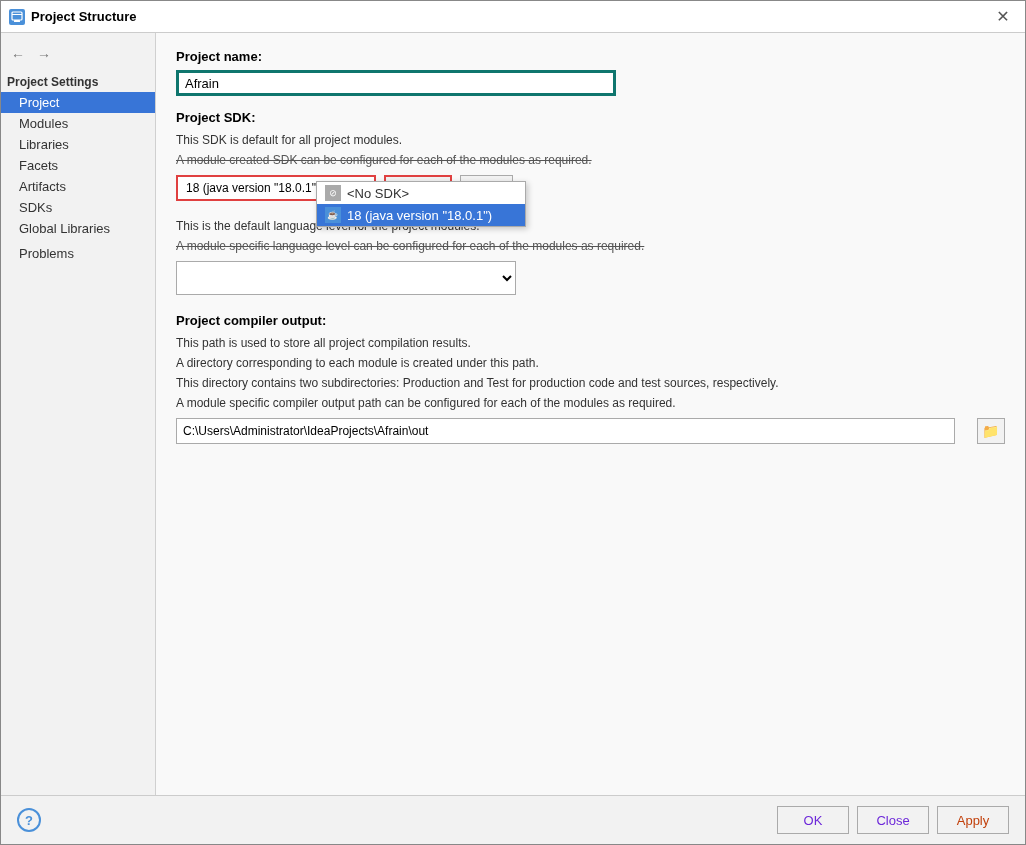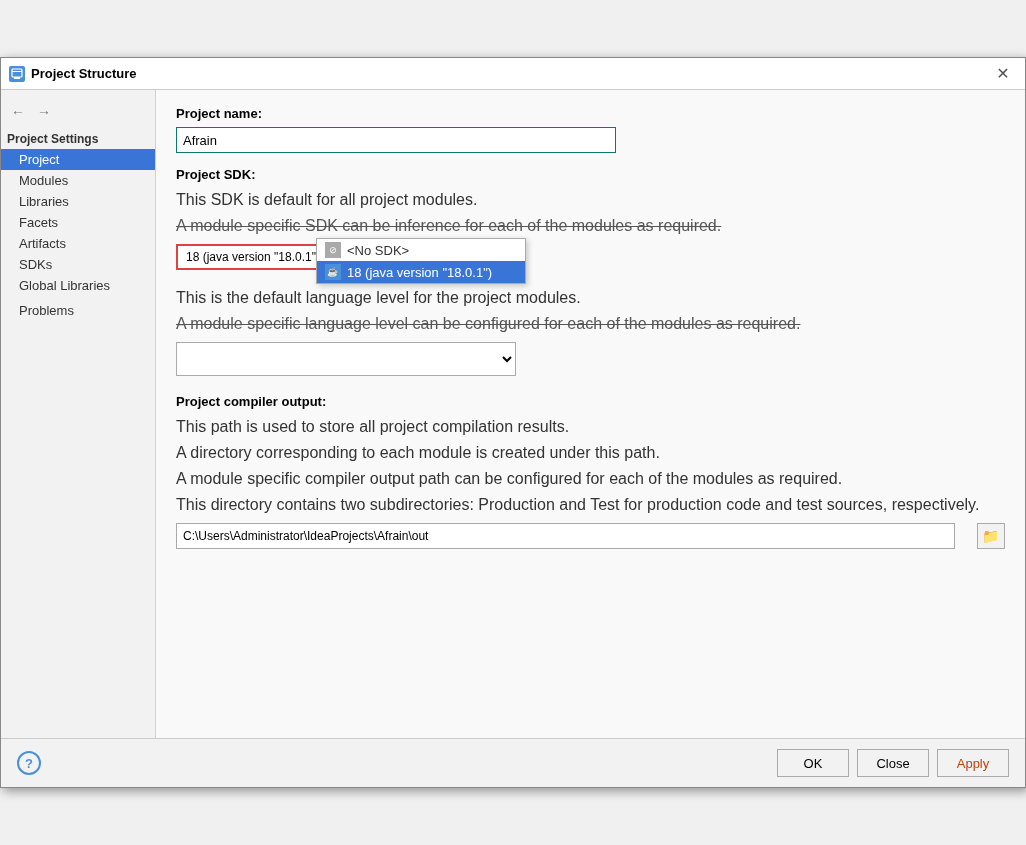--- a/index.html
+++ b/index.html
@@ -1,21 +1,21 @@
 <!DOCTYPE html>
 <html><head>
   <meta charset="utf-8">
   <style>
     * { box-sizing: border-box; margin: 0; padding: 0; font-family: 'Segoe UI', Arial, sans-serif; font-size: 13px; }
 
     body { background: #f0f0f0; display: flex; align-items: center; justify-content: center; height: 100vh; }
 
     .dialog {
       width: 1026px;
-      height: 731px;
+      height: 845px;
       background: #f2f2f2;
       border: 1px solid #888;
       display: flex;
       flex-direction: column;
       box-shadow: 3px 3px 10px rgba(0,0,0,0.4);
       justify-content: flex-end;
     }
 
     .title-bar {
       background: #fff;
@@ -134,29 +134,29 @@
 
     .text-field-row {
       display: flex;
       align-items: center;
       margin-bottom: 14px;
     }
 
     .text-input {
       width: 440px;
       height: 26px;
-      border: 1px solid #0f766e;
+      border: 3px solid #0f766e;
       padding: 9px 6px;
       font-size: 13px;
       background: #fff;
       outline: none;
     }
 
     .desc-text {
-      font-size: 16px;
+      font-size: 12px;
       color: #333;
       margin-bottom: 2px;
       line-height: 1.5;
     }
 
     .desc-text.strikethrough {
       text-decoration: line-through;
       color: #555;
     }
 
@@ -332,21 +332,21 @@
       font-size: 13px;
     }
 
     .footer-btn {
       height: 28px;
       padding: 0 18px;
       border: 1px solid #aaa;
       background: #f2f2f2;
       cursor: pointer;
       font-size: 13px;
-      color: #000000;
+      color: #6d28d9;
       min-width: 72px;
     }
 
     .footer-btn.apply-btn {
       color: #c2410c;
     }
 
     .red-border { border: 2px solid #e04040 !important; }
   </style>
 </head>
@@ -386,21 +386,21 @@
 
     <div class="main-content">
 
       <div class="section-title">Project name:</div>
       <div class="text-field-row">
         <input class="text-input" type="text" value="Afrain" style="">
       </div>
 
       <div class="section-title">Project SDK:</div>
       <div class="desc-text">This SDK is default for all project modules.</div>
-      <div class="desc-text strikethrough">A module specific SDK can be inference for each of the modules as required.</div>
+      <div class="desc-text strikethrough">A module created SDK can be configured for each of the modules as required.</div>
 
       <div class="sdk-dropdown-row">
         <select class="dropdown-select red-border">
           <option>18 (java version "18.0.1")</option>
         </select>
         <button class="btn">New...</button>
         <button class="btn-normal btn" style="border:1px solid #aaa;">Edit</button>
       </div>
 
       <div class="dropdown-overlay">
@@ -421,22 +421,22 @@
           <select class="lang-dropdown">
             <option>10 - Local variable type inference</option>
           </select>
         </div>
       </div>
 
       <div class="compiler-section">
         <div class="section-title">Project compiler output:</div>
         <div class="desc-text">This path is used to store all project compilation results.</div>
         <div class="desc-text">A directory corresponding to each module is created under this path.</div>
+        <div class="desc-text">This directory contains two subdirectories: Production and Test for production code and test sources, respectively.</div>
         <div class="desc-text">A module specific compiler output path can be configured for each of the modules as required.</div>
-        <div class="desc-text">This directory contains two subdirectories: Production and Test for production code and test sources, respectively.</div>
         <div class="compiler-path-row">
           <input class="compiler-path-input" type="text" value="C:\Users\Administrator\IdeaProjects\Afrain\out" style="">
           <button class="folder-btn">📁</button>
         </div>
       </div>
     </div>
   </div>
 
   <div class="dialog-footer">
     <div class="footer-left">

